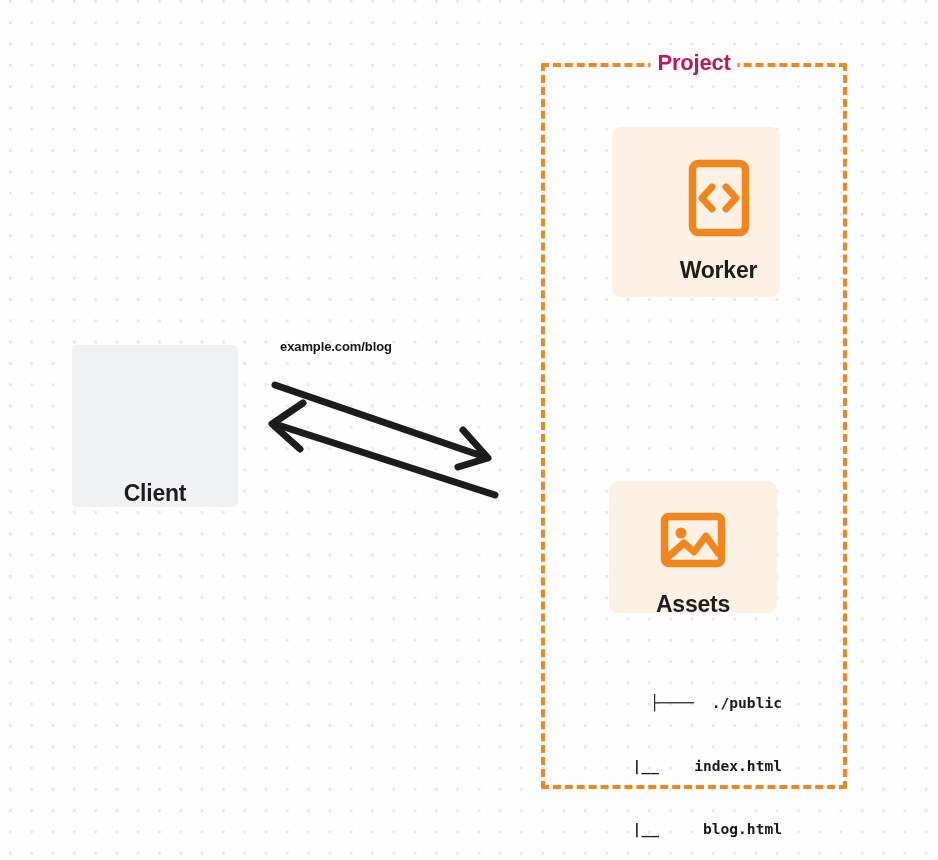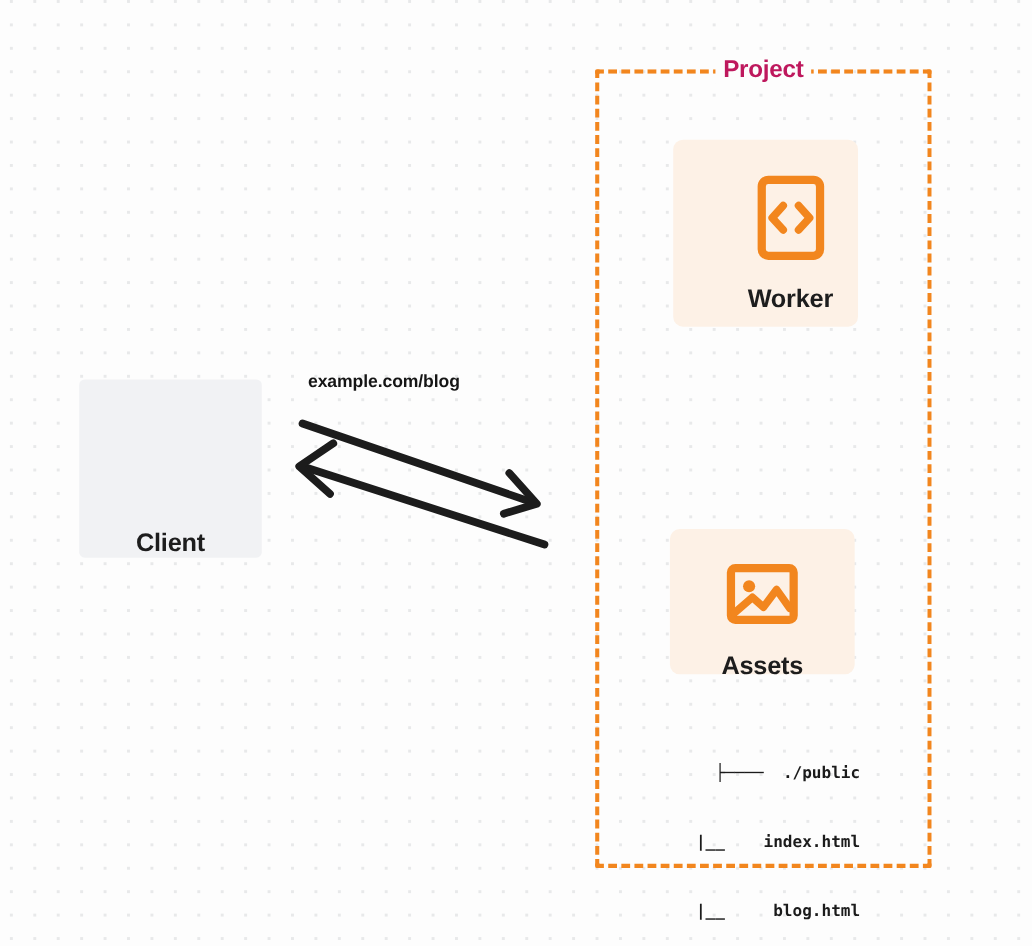--- a/index.html
+++ b/index.html
@@ -51,21 +51,21 @@
     left: 250px;
     top: 360px;
     width: 270px;
     height: 160px;
   }
 
   .edge-label {
     position: absolute;
     left: 280px;
     top: 339px;
-    font-size: 16px;
+    font-size: 13px;
     font-weight: bold;
     color: #151515;
     letter-spacing: -0.1px;
     white-space: nowrap;
   }
 
   
   .project-group {
     position: absolute;
     left: 541px;

